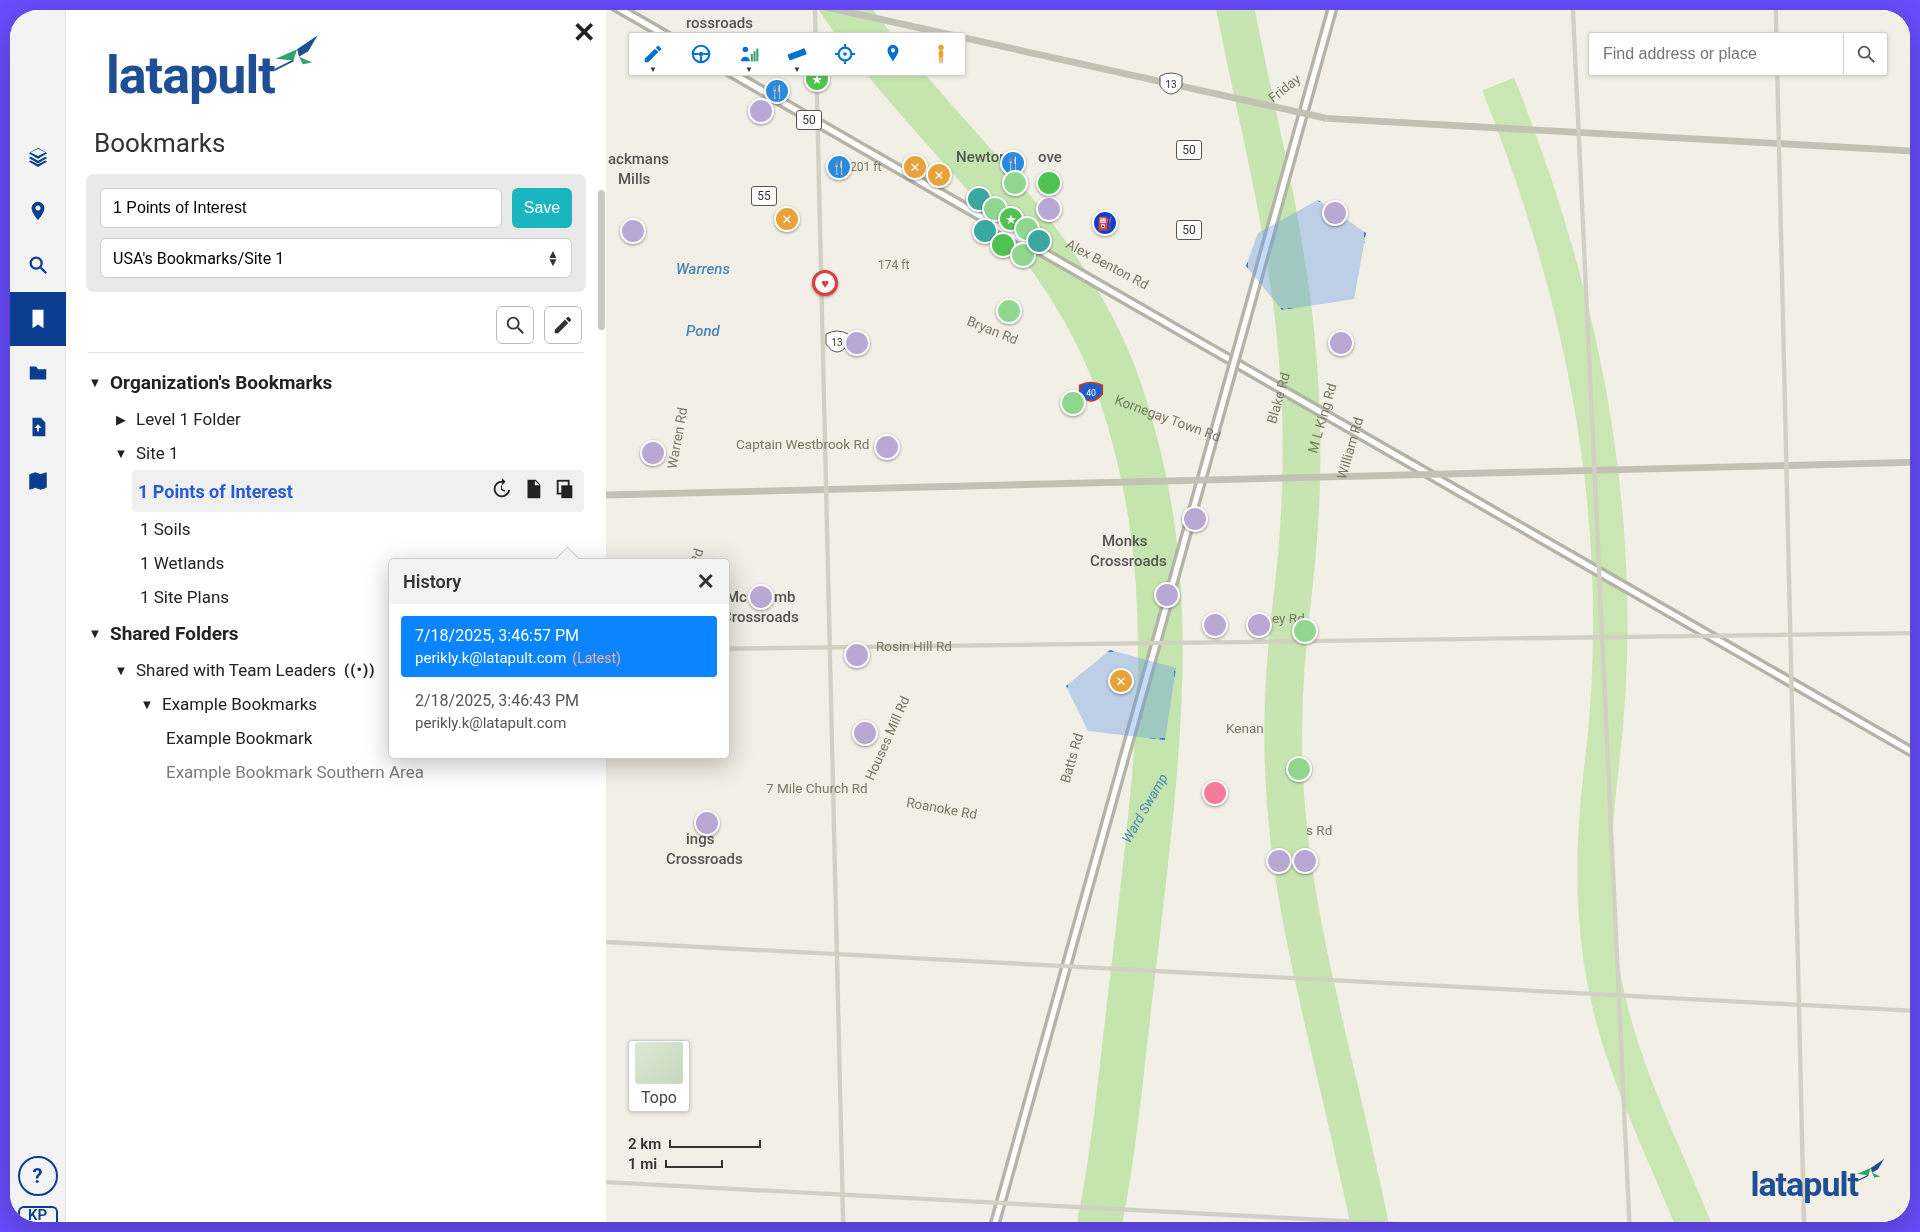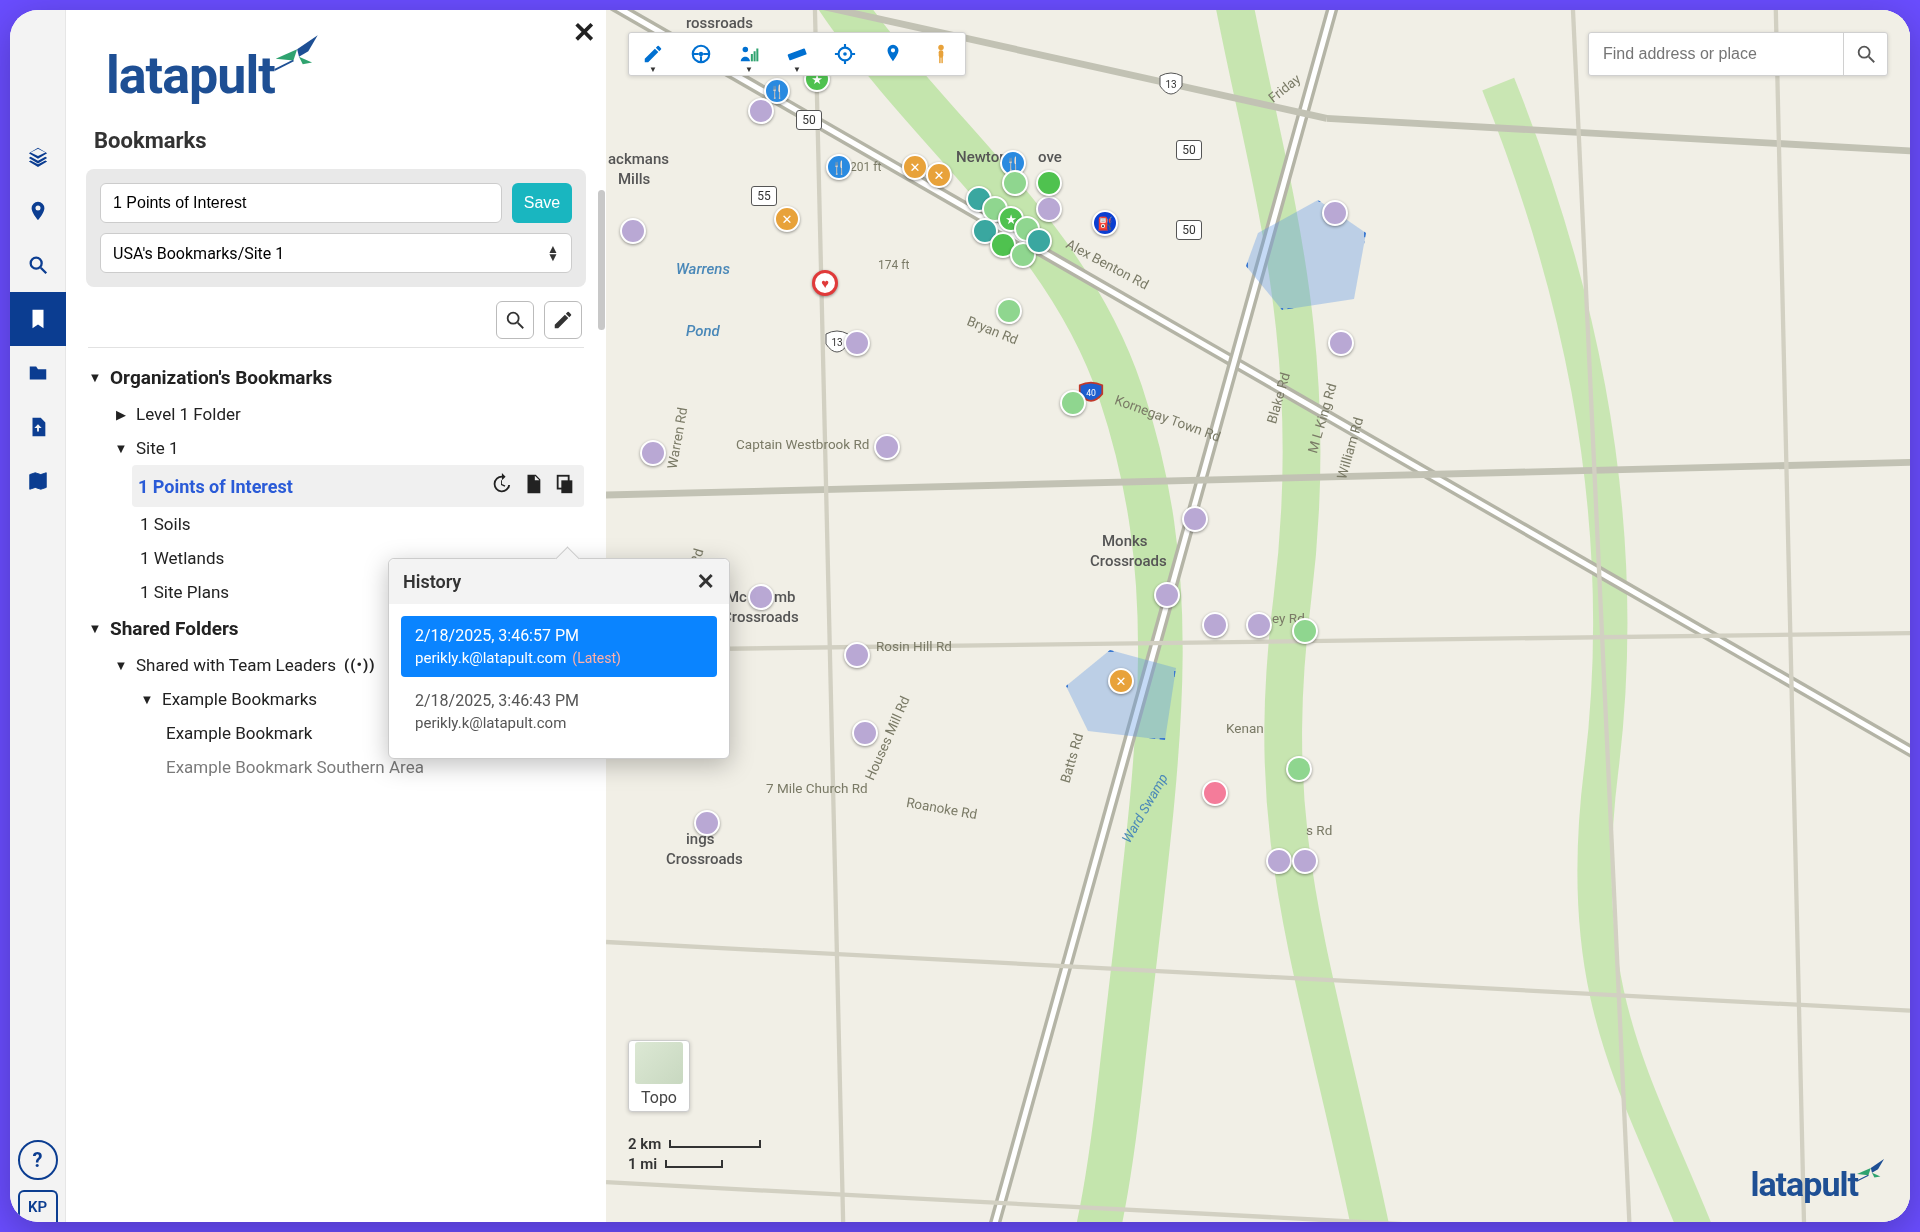--- a/index.html
+++ b/index.html
@@ -17,35 +17,35 @@
     display: flex; flex-direction: column; align-items: center; padding-top: 120px;
     position: relative; z-index: 3;
   }
   .rail-item {
     width: 56px; height: 54px; display: flex; align-items: center; justify-content: center;
     color: #0b3d91; cursor: pointer;
   }
   .rail-item.active { background: #0b3d91; color: #fff; }
   .rail-spacer { flex: 1; }
   .rail-help { width: 40px; height: 40px; border: 2.5px solid #0b3d91; border-radius: 50%; display:flex;align-items:center;justify-content:center; color:#0b3d91; font-weight:700; margin-bottom: 10px; cursor:pointer; font-size:20px;}
-  .rail-avatar { width: 40px; height: 32px; border: 2px solid #0b3d91; border-radius: 6px 6px 0 0; border-bottom: none; display:flex;align-items:center;justify-content:center; color:#0b3d91; font-weight:600; font-size:15px; margin-bottom:0;}
+  .rail-avatar { width: 40px; height: 16px; border: 2px solid #0b3d91; border-radius: 6px 6px 0 0; border-bottom: none; display:flex;align-items:center;justify-content:center; color:#0b3d91; font-weight:600; font-size:15px; margin-bottom:0;}
 
   
   .side-panel {
     width: 540px; background: #fff; position: relative; z-index: 2;
     display: flex; flex-direction: column;
     min-width: 0;
   }
   .logo-row { padding: 20px 40px 10px; position: relative; }
   .close-x { position: absolute; top: 6px; right: 10px; font-size: 28px; font-weight: 700; cursor: pointer; color:#222;}
   .logo { display:flex; align-items:flex-end; gap:2px; }
   .logo-text { font-size: 52px; font-weight: 700; color: #1e4f94; letter-spacing: -1px; }
   .logo-bird { width: 56px; height: 48px; margin-bottom: 28px; margin-left: -6px;}
 
-  .panel-title { font-size: 22px; font-weight: 700; color: #333; padding: 12px 28px 16px; }
+  .panel-title { font-size: 26px; font-weight: 400; color: #333; padding: 12px 28px 16px; }
 
   .save-block {
     margin: 0 20px 14px; background: #e9e9e9; border-radius: 8px; padding: 14px;
   }
   .save-row { display: flex; gap: 10px; margin-bottom: 10px; }
   .save-input {
     flex: 1; height: 40px; border: 1px solid #ccc; border-radius: 6px; padding: 0 12px; font-size: 16px; background:#fff;
   }
   .save-btn {
     width: 60px; height: 40px; background: #19b6c0; color: #fff; border: none; border-radius: 6px; font-size: 16px; font-weight: 500; cursor: pointer;
@@ -324,21 +324,21 @@
 
     <div class="scrollbar-thumb"></div>
 
     <div class="history-pop">
       <div class="history-head">
         <span>History</span>
         <span class="history-close">✕</span>
       </div>
       <div class="history-body">
         <div class="hist-item active">
-          <div class="ts"><span>2/18/2025, 3:46:57 PM</span></div>
+          <div class="ts"><span>7/18/2025, 3:46:57 PM</span></div>
           <div class="who"><span>perikly.k@latapult.com</span><span class="latest">(Latest)</span></div>
         </div>
         <div class="hist-item">
           <div class="ts">2/18/2025, 3:46:43 PM</div>
           <div class="who">perikly.k@latapult.com</div>
         </div>
       </div>
     </div>
   </div>
 

